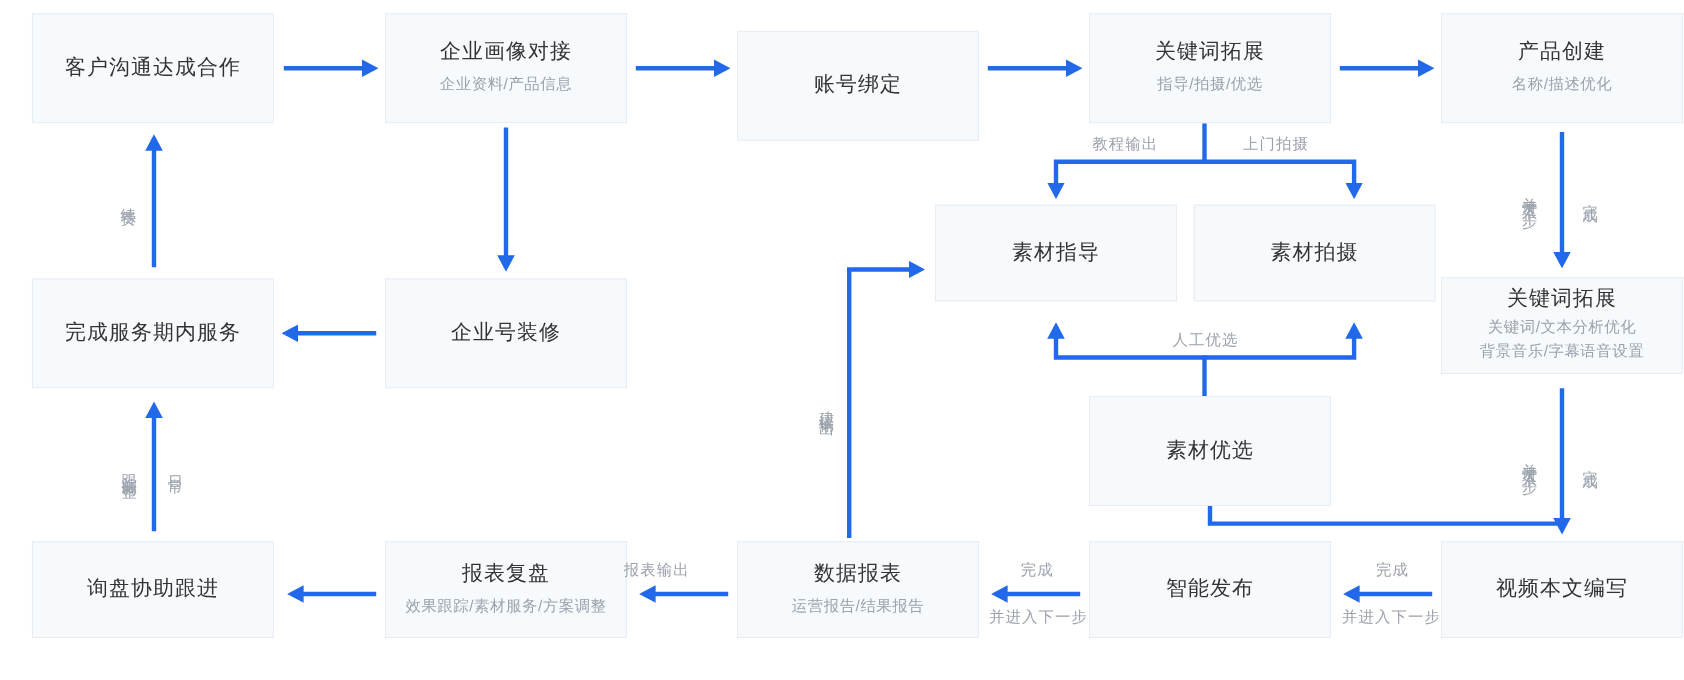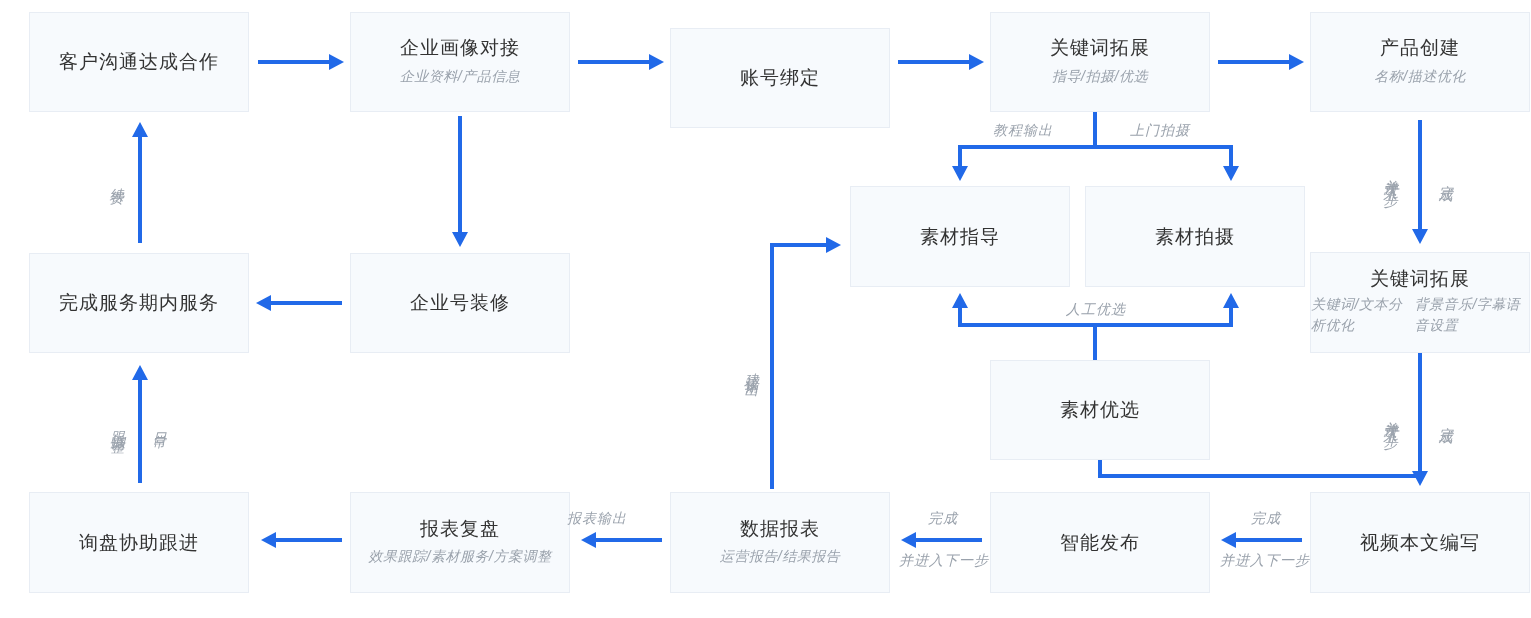--- a/index.html
+++ b/index.html
@@ -12,27 +12,27 @@
   }
   html,body{margin:0;padding:0;background:var(--bg);}
   body{font-family:"Liberation Sans","DejaVu Sans",sans-serif;}
   .canvas{position:relative;width:1531px;height:618px;background:var(--bg);overflow:hidden;margin-left:17px;}
   .edges{position:absolute;left:0;top:0;width:1531px;height:618px;}
   .edge{stroke:var(--arrow);stroke-width:4;fill:none;stroke-linejoin:miter;stroke-linecap:butt;}
   .arrowhead{fill:var(--arrow);}
   .node{position:absolute;width:220px;height:100px;background:var(--box-fill);
         border:1px solid var(--box-border);box-sizing:border-box;
         display:flex;flex-direction:column;align-items:center;justify-content:center;gap:7px;}
-  .node.tall{height:101px;}
+  .node.tall{height:88px;text-align:center;}
   .node-title{font-size:19px;color:var(--title);font-weight:500;letter-spacing:1px;line-height:1.15;}
-  .node-sub{font-size:14px;color:var(--muted);letter-spacing:.5px;line-height:1.5;font-style:italic;}
-  .node .subwrap{display:flex;flex-direction:row;align-items:center;gap:0;margin-top:-3px;}
+  .node-sub{font-size:14px;color:var(--muted);letter-spacing:.5px;line-height:1.5;}
+  .node .subwrap{display:flex;flex-direction:column;align-items:center;gap:0;margin-top:-3px;}
   .node .subwrap .node-sub{line-height:1.55;}
   .lbl{position:absolute;font-size:14px;color:var(--muted);transform:translate(-50%,-50%);
-       white-space:nowrap;letter-spacing:1px;font-style:italic;}
+       white-space:nowrap;letter-spacing:1px;}
   .lbl.v{writing-mode:vertical-rl;letter-spacing:3px;}
 </style>
 </head>
 <body>
 
 <div class="canvas">
 
   <svg class="edges" width="1531" height="618" viewBox="0 0 1531 618">
     <defs>
       <marker id="arr" markerUnits="userSpaceOnUse" markerWidth="15" markerHeight="16" viewBox="0 0 15 16" refX="11" refY="8" orient="auto">

